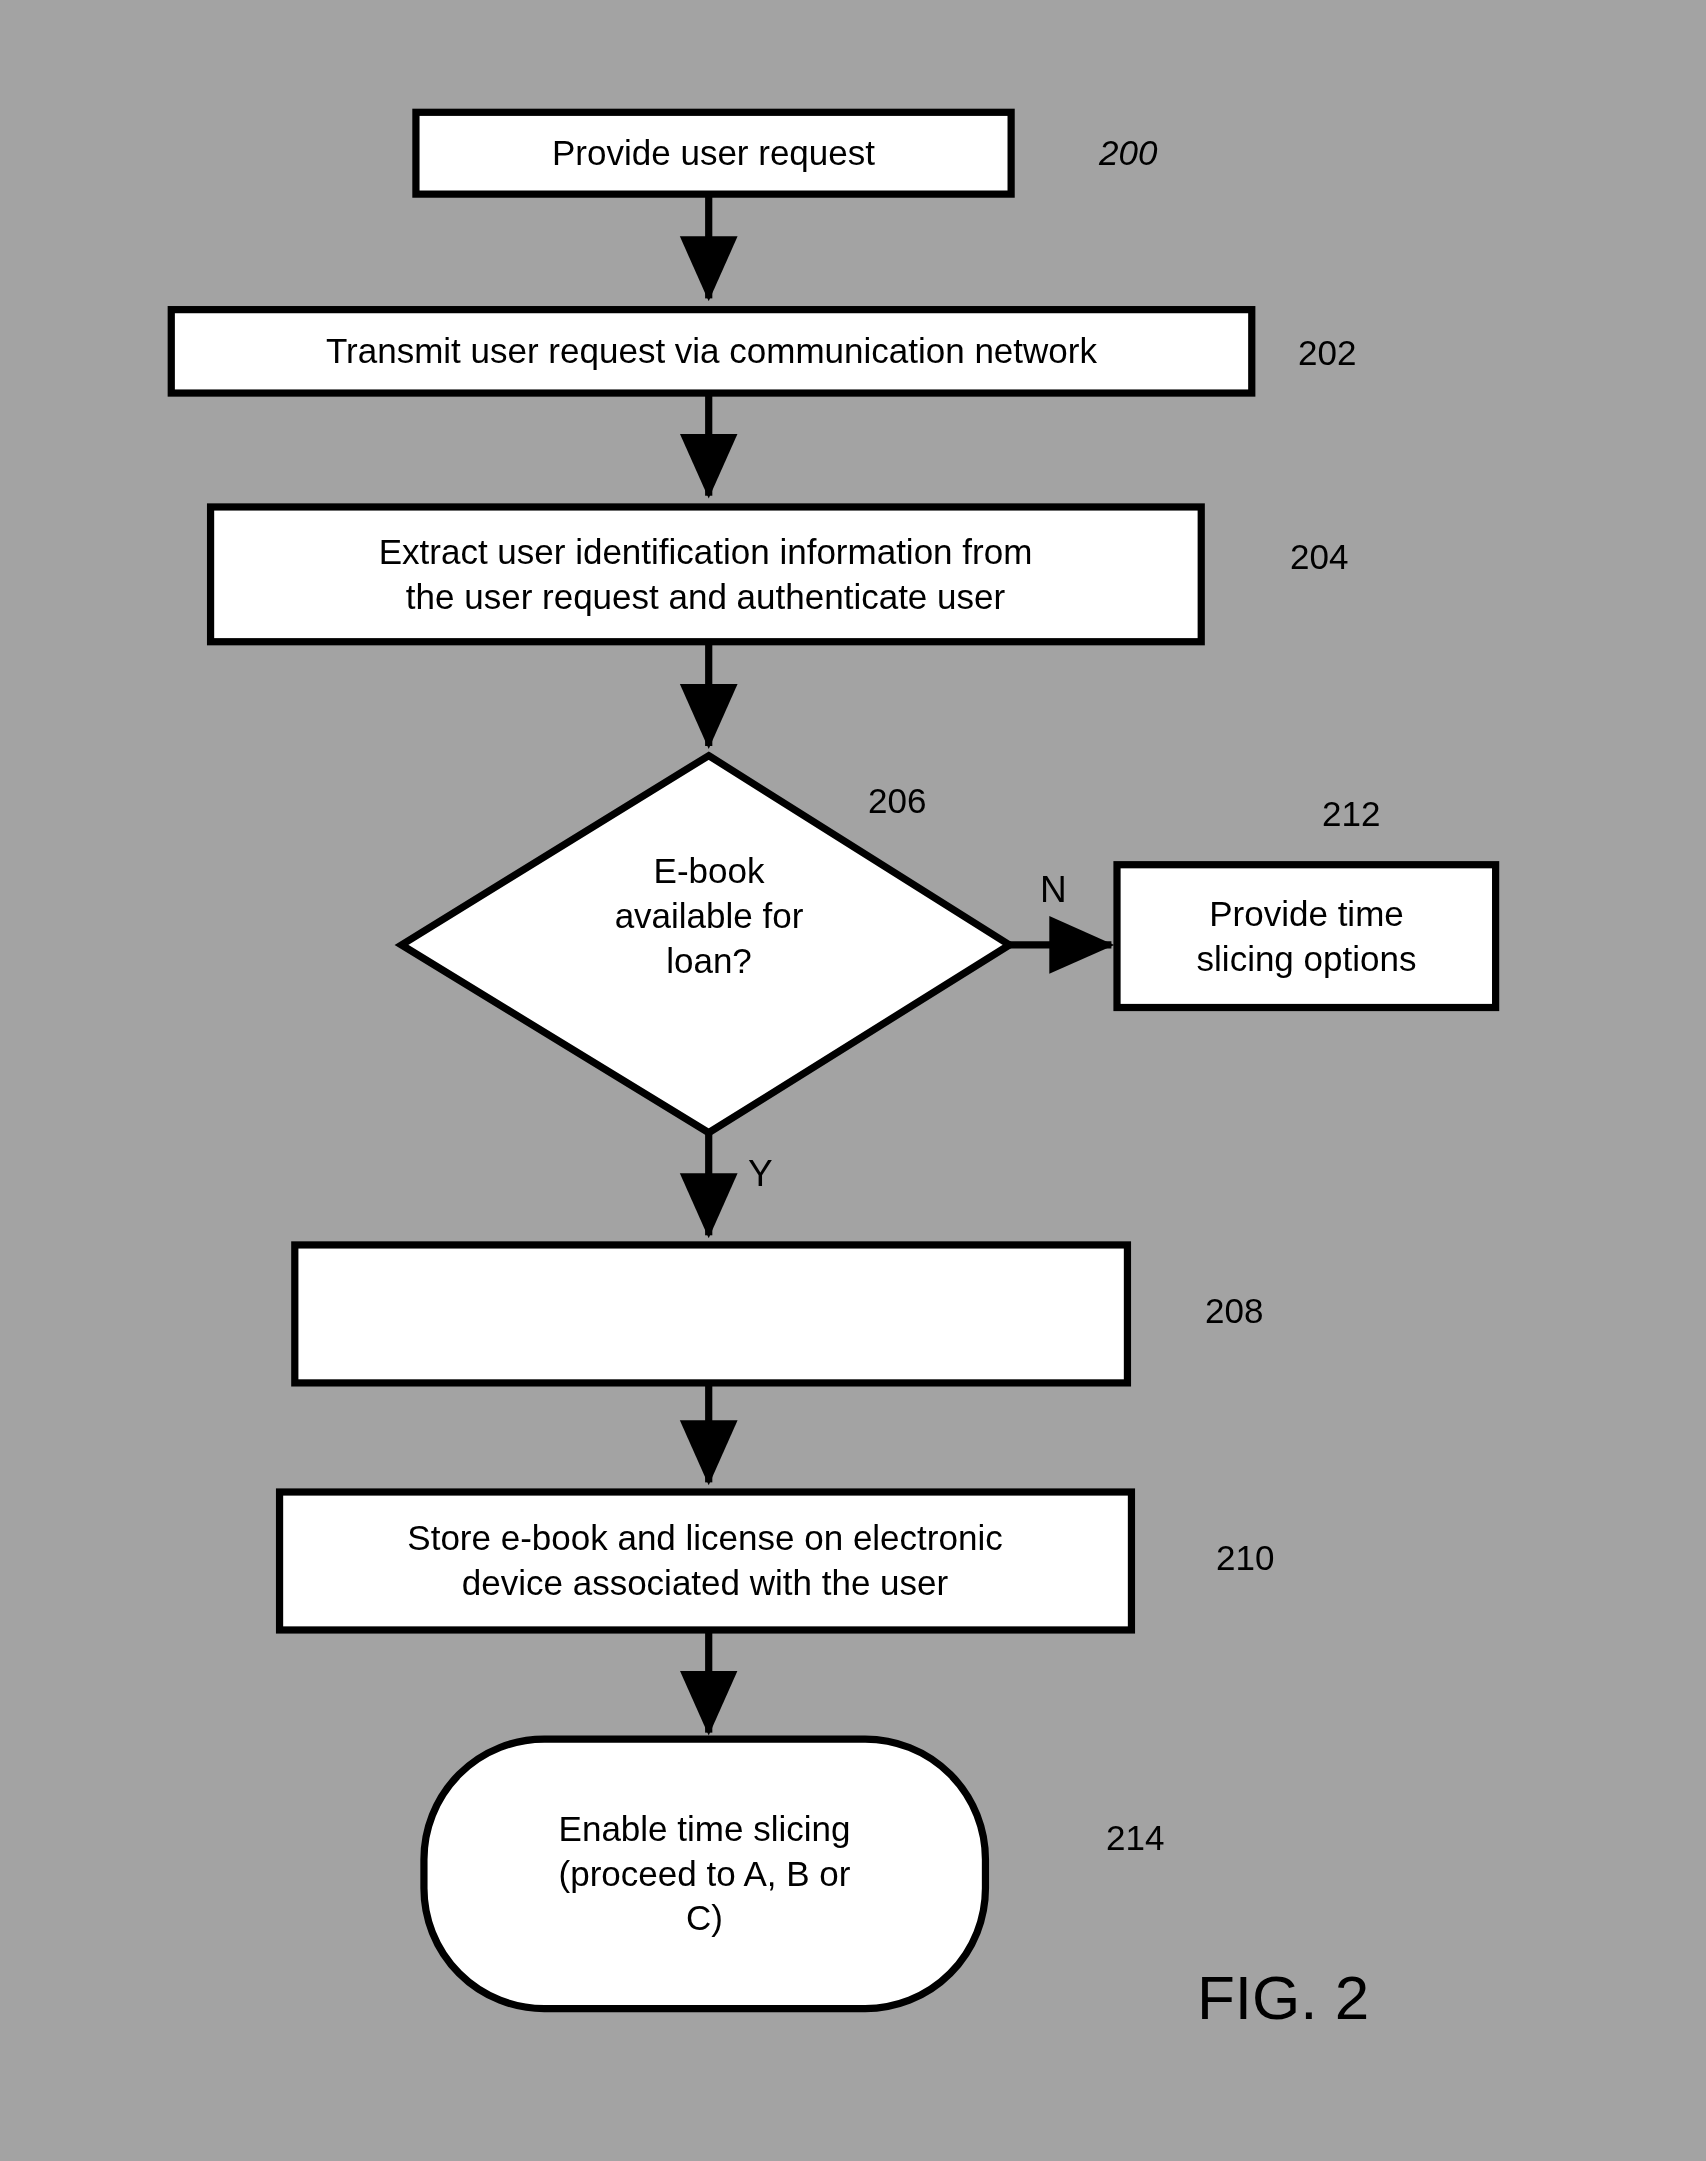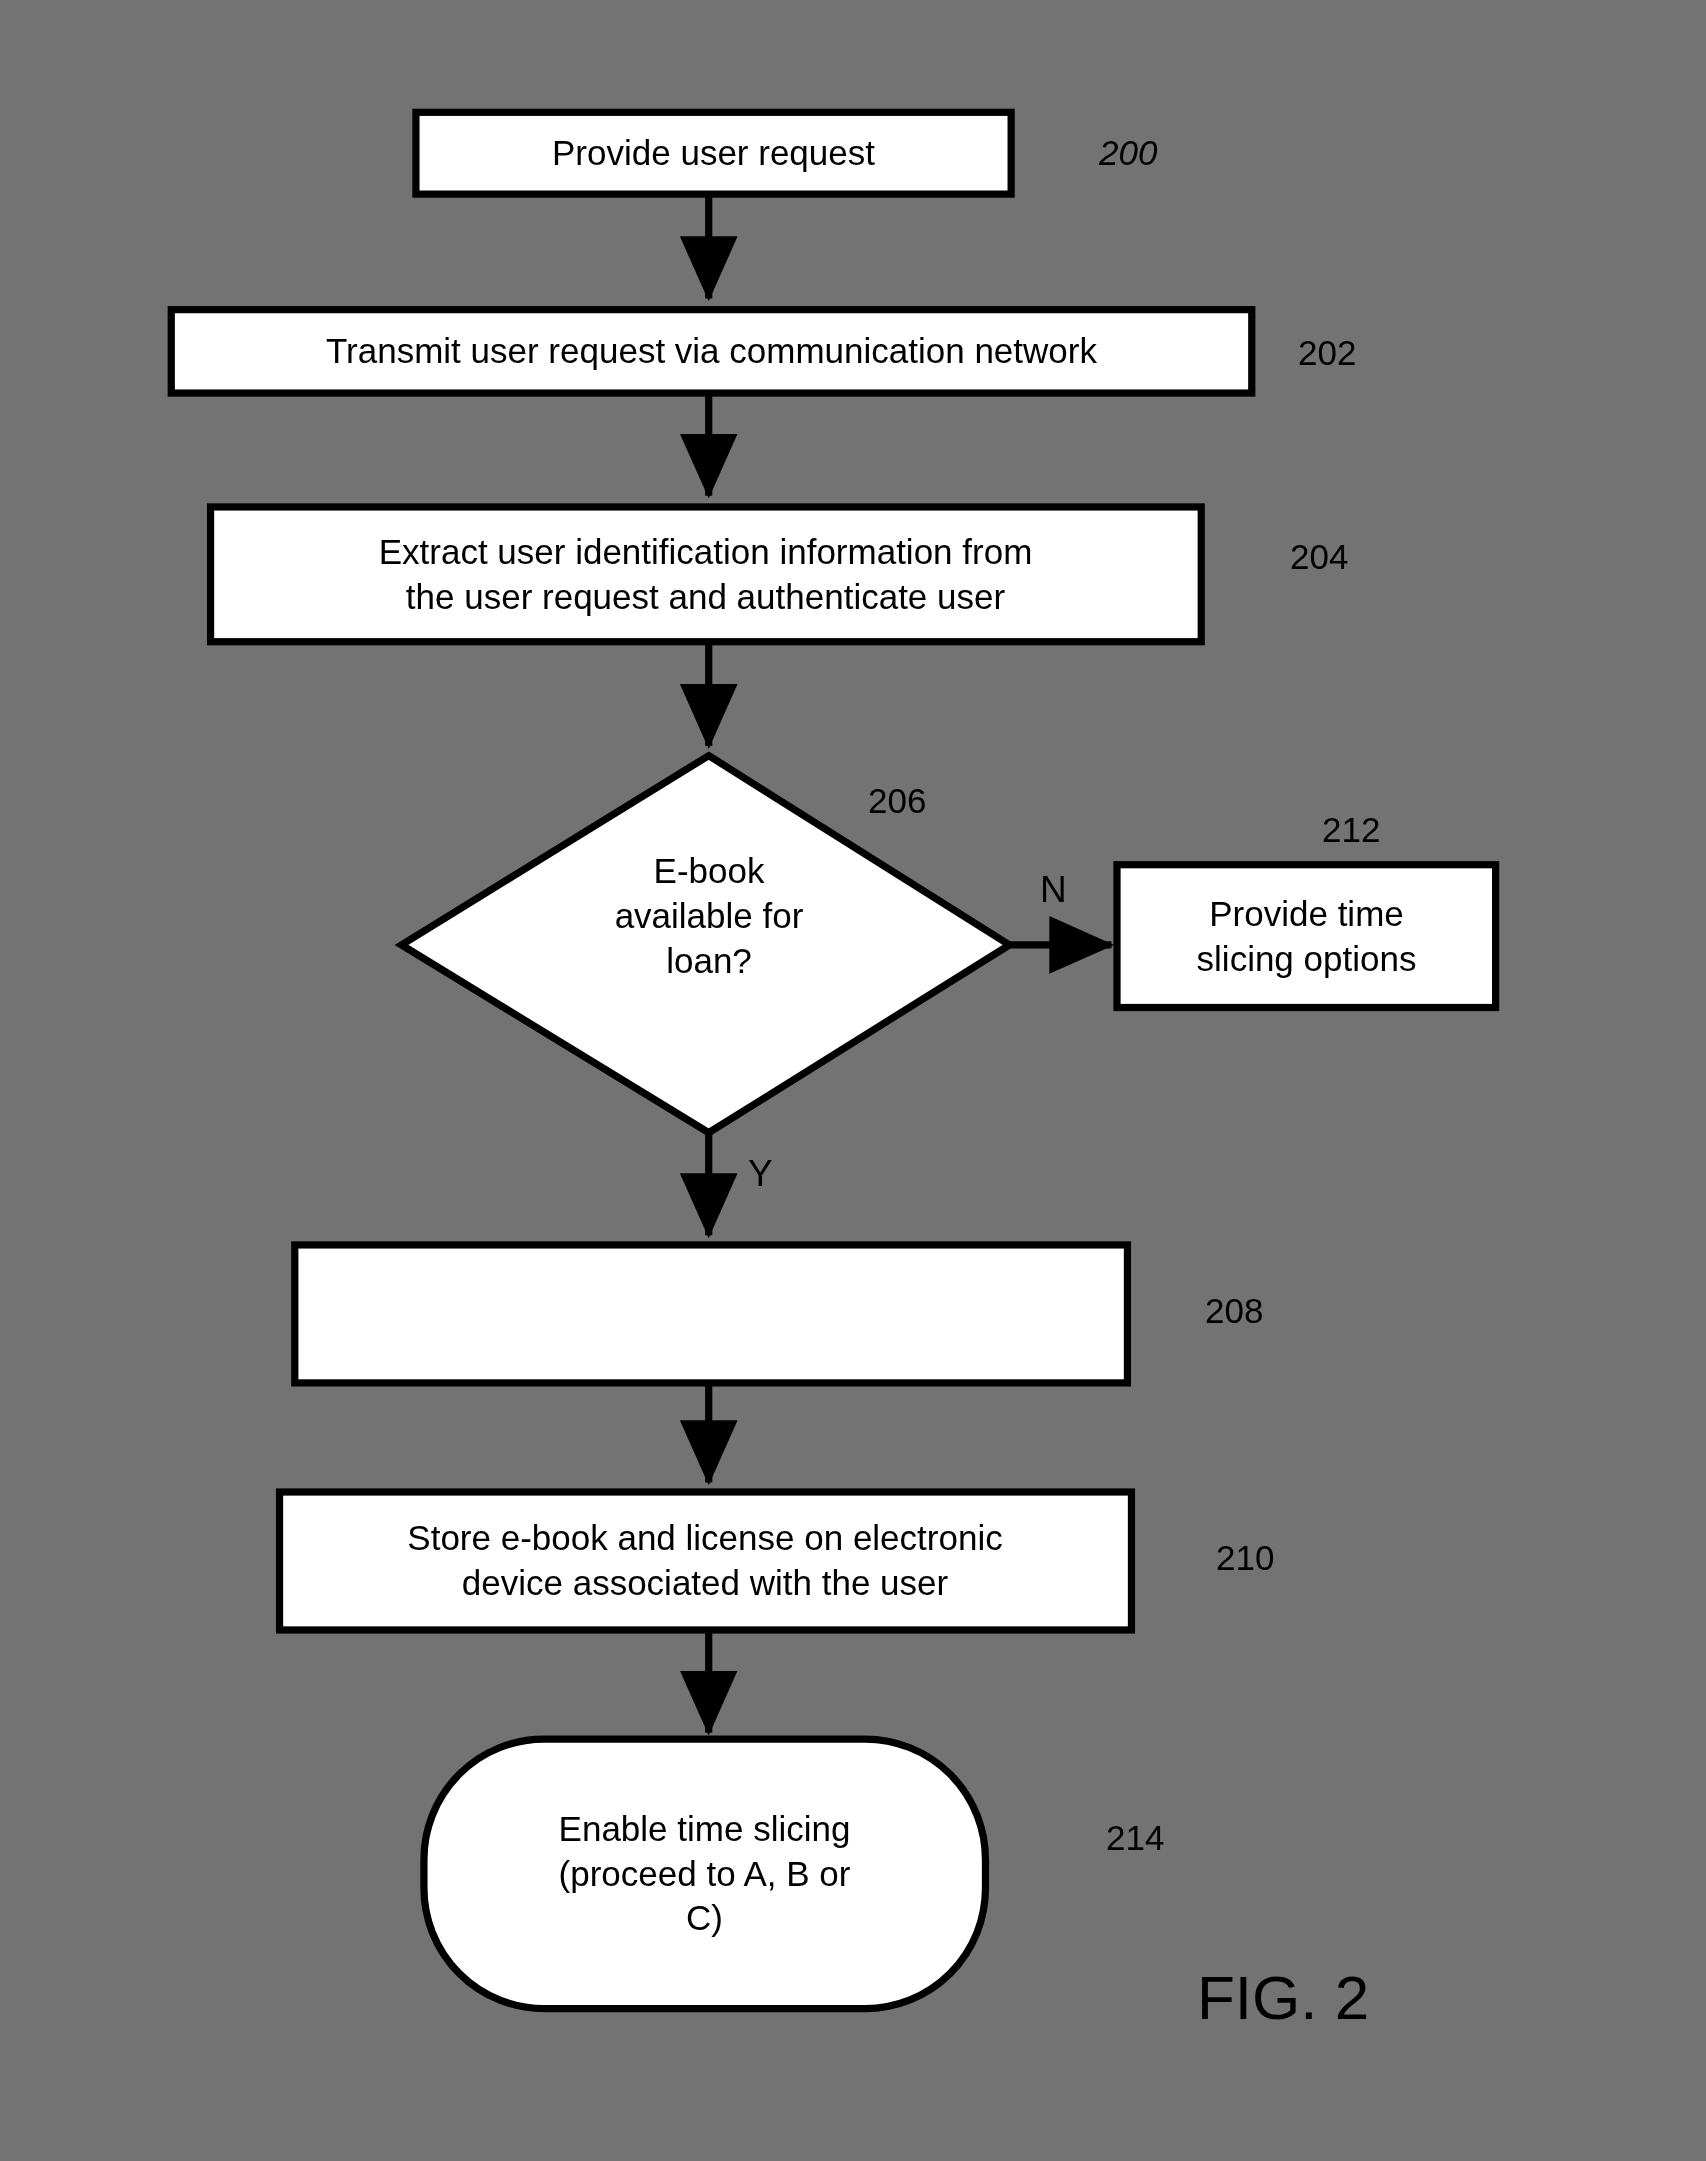--- a/index.html
+++ b/index.html
@@ -7,21 +7,21 @@
     padding: 0;
     background: #ffffff;
   }
   body {
     font-family: "Liberation Sans", sans-serif;
   }
   #figure-root {
     position: relative;
     width: 1707px;
     height: 2161px;
-    background: #737373;
+    background: #a3a3a3;
     overflow: hidden;
   }
   svg.flow-layer {
     position: absolute;
     top: 0;
     left: 0;
     width: 1707px;
     height: 2161px;
   }
   .node-text {
@@ -128,21 +128,21 @@
 C)</div>
 
   <div class="ref-label" style="left:1099px; top:135px;font-style:italic;">200</div>
 
   <div class="ref-label" style="left:1298px; top:335px;">202</div>
 
   <div class="ref-label" style="left:1290px; top:539px;">204</div>
 
   <div class="ref-label" style="left:868px; top:783px;">206</div>
 
-  <div class="ref-label" style="left:1322px; top:796px;margin-top:16px;">212</div>
+  <div class="ref-label" style="left:1322px; top:796px;">212</div>
 
   <div class="ref-label" style="left:1205px; top:1293px;">208</div>
 
   <div class="ref-label" style="left:1216px; top:1540px;">210</div>
 
   <div class="ref-label" style="left:1106px; top:1820px;text-align:right;">214</div>
 
   <div class="branch-label" style="left:1040px; top:871px;">N</div>
 
   <div class="branch-label" style="left:748px; top:1155px;">Y</div>

